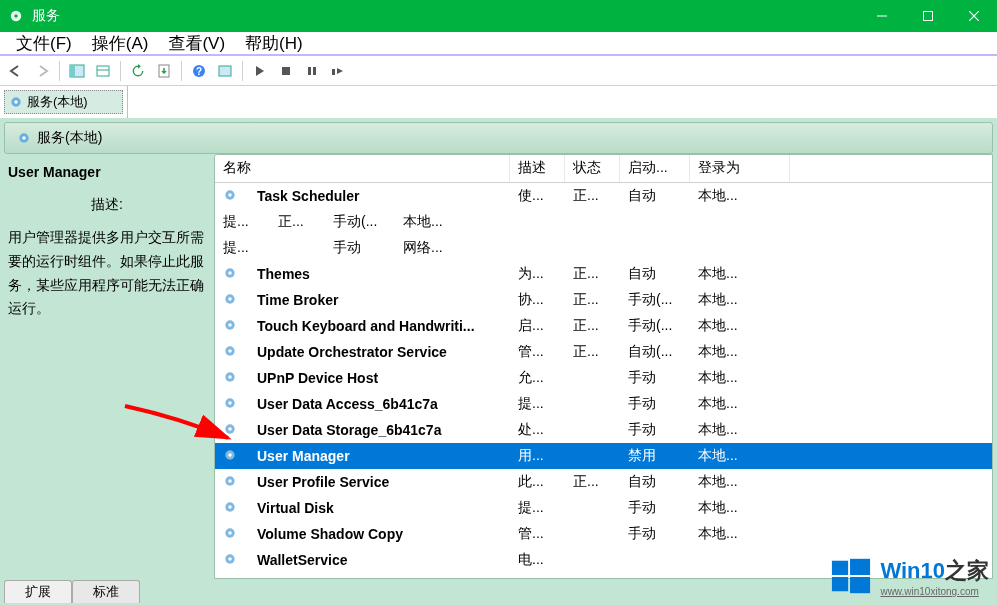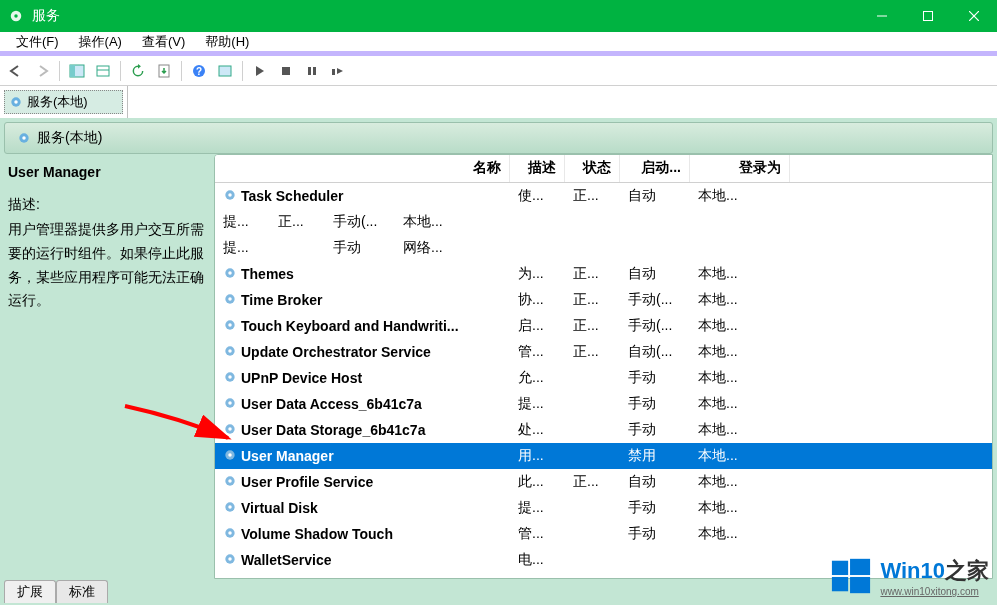--- a/index.html
+++ b/index.html
@@ -3,62 +3,62 @@
 <meta charset="utf-8">
 <style>
 * { box-sizing: border-box; margin: 0; padding: 0; }
 body { font-family: "Microsoft YaHei", "Segoe UI", Tahoma, sans-serif; font-size: 14px; background: #fff; width: 997px; height: 605px; overflow: hidden; position: relative; }
 
 .titlebar { height: 32px; background: #00b341; display: flex; align-items: center; color: #fff; justify-content: flex-end; }
 .titlebar .icon { width: 20px; height: 20px; margin: 0 6px; display: flex; align-items: center; justify-content: center; }
 .titlebar .title { flex: 1; font-size: 14px; }
 .titlebar .ctrl { width: 46px; height: 32px; display: flex; align-items: center; justify-content: center; font-family: "Segoe MDL2 Assets", Arial; }
 
-.menubar { height: 24px; background: #fff; border-bottom: 5px solid #c4b5fd; display: flex; align-items: center; padding: 0 6px; font-size: 13px; }
+.menubar { height: 24px; background: #fff; border-bottom: 2px solid #c4b5fd; display: flex; align-items: center; padding: 0 6px; font-size: 17px; }
 .menubar .item { padding: 2px 10px; }
 
 .toolbar { height: 30px; background: #fff; border-bottom: 1px solid #d0d0d0; display: flex; align-items: center; padding: 0 4px; gap: 2px; }
 .toolbar .btn { width: 24px; height: 24px; display: flex; align-items: center; justify-content: center; border-radius: 2px; }
 .toolbar .sep { width: 1px; height: 20px; background: #d0d0d0; margin: 0 3px; }
 
 .main { display: flex; height: calc(605px - 32px - 24px - 30px); flex-direction: column; }
 .nav { width: 128px; border-right: 1px solid #c0c0c0; padding: 4px; background: #fff; }
 .nav-item { display: flex; align-items: center; gap: 4px; padding: 2px 4px; background: #d6ece3; border: 1px dotted #888; font-size: 13px; }
 
 .content { flex: 1; display: flex; flex-direction: column; background: #c3e6d4; position: relative; }
 .content-header { background: linear-gradient(#d8ecde, #b8dcc8); border: 1px solid #9ac0ac; border-radius: 3px; margin: 4px 4px 0 4px; padding: 6px 12px; font-size: 14px; display: flex; align-items: center; gap: 6px; }
 .content-body { flex: 1; display: flex; margin: 0 4px 0 4px; overflow: hidden; }
 
 .detail-pane { width: 210px; padding: 10px 8px 10px 4px; font-size: 14px; color: #000; }
 .detail-pane .svc-name { font-weight: bold; margin-bottom: 16px; }
-.detail-pane .desc-label { margin-bottom: 4px; }
+.detail-pane .desc-label { margin-bottom: 12px; text-align: center; }
 .detail-pane .desc-text { line-height: 1.7; }
 
 .list-pane { flex: 1; background: #fff; border: 1px solid #9ac0ac; border-top-left-radius: 4px; overflow: hidden; position: relative; }
 .list-header { display: flex; height: 28px; background: #fff; border-bottom: 1px solid #d0d0d0; }
-.list-header .col { padding: 4px 8px; font-weight: bold; border-right: 1px solid #e8e8e8; font-size: 14px; text-align: right; }
+.list-header .col { padding: 4px 8px; font-weight: normal; border-right: 1px solid #e8e8e8; font-size: 14px; }
 .col-name { width: 295px; }
 .col-desc { width: 55px; }
 .col-status { width: 55px; }
 .col-startup { width: 70px; }
 .col-logon { width: 100px; }
 
 .list-rows { overflow-y: auto; height: calc(100% - 28px); }
 .row { display: flex; height: 26px; align-items: center; font-size: 14px; }
 .row .cell { padding: 2px 8px; overflow: hidden; text-overflow: ellipsis; white-space: nowrap; }
-.row .c-name { width: 295px; display: flex; align-items: center; gap: 4px; font-weight: bold; }
+.row .c-name { width: 295px; display: flex; align-items: center; gap: 20px; font-weight: bold; }
 .row .c-desc { width: 55px; }
 .row .c-status { width: 55px; }
 .row .c-startup { width: 70px; }
 .row .c-logon { width: 100px; }
 .row.selected { background: #0078d7; color: #fff; }
 .row.selected .c-name { font-weight: bold; }
 
 .tabs { height: 24px; display: flex; align-items: flex-end; margin: 0 4px 2px 4px; gap: 0; }
-.tabs .tab { padding: 2px 12px; background: #e8e8e8; border: 1px solid #aaa; border-bottom: none; font-size: 13px; border-top-left-radius: 3px; border-top-right-radius: 3px; }
+.tabs .tab { padding: 2px 20px; background: #e8e8e8; border: 1px solid #aaa; border-bottom: none; font-size: 13px; border-top-left-radius: 3px; border-top-right-radius: 3px; }
 .tabs .tab.inactive { background: #f0f0f0; }
 
 .gear-icon { width: 14px; height: 14px; }
 
 .arrow-annotation { position: absolute; pointer-events: none; z-index: 50; }
 
 .watermark { position: absolute; right: 8px; bottom: 8px; display: flex; align-items: flex-end; gap: 8px; z-index: 60; background: rgba(255,255,255,0.0); }
 .watermark .wm-text { text-align: left; }
 .watermark .wm-big { font-size: 22px; font-weight: bold; color: #0078d7; }
 .watermark .wm-big .zh { color: #333; }
@@ -366,21 +366,21 @@
               <div class="cell c-status"></div>
               <div class="cell c-startup">手动</div>
               <div class="cell c-logon">本地...</div>
             </div>
             <div class="row">
               <div class="cell c-name">
                 <span><svg width="14" height="14" viewBox="0 0 24 24">
                     <circle cx="12" cy="12" r="8" fill="#7fb8e0"></circle>
                     <circle cx="12" cy="12" r="3" fill="#fff"></circle>
                   </svg></span>
-                <span>Volume Shadow Touch</span>
+                <span>Volume Shadow Copy</span>
               </div>
               <div class="cell c-desc">管...</div>
               <div class="cell c-status"></div>
               <div class="cell c-startup">手动</div>
               <div class="cell c-logon">本地...</div>
             </div>
             <div class="row">
               <div class="cell c-name">
                 <span><svg width="14" height="14" viewBox="0 0 24 24">
                     <circle cx="12" cy="12" r="8" fill="#7fb8e0"></circle>

